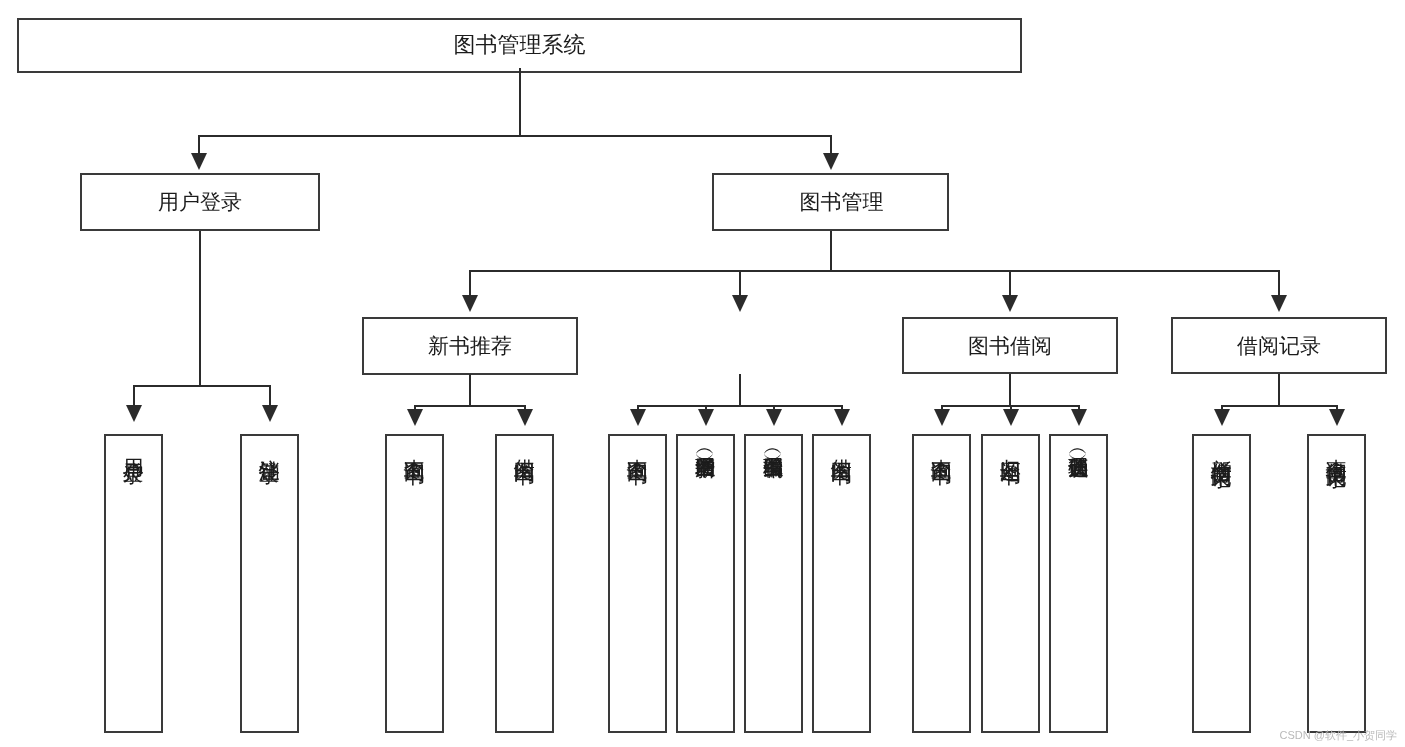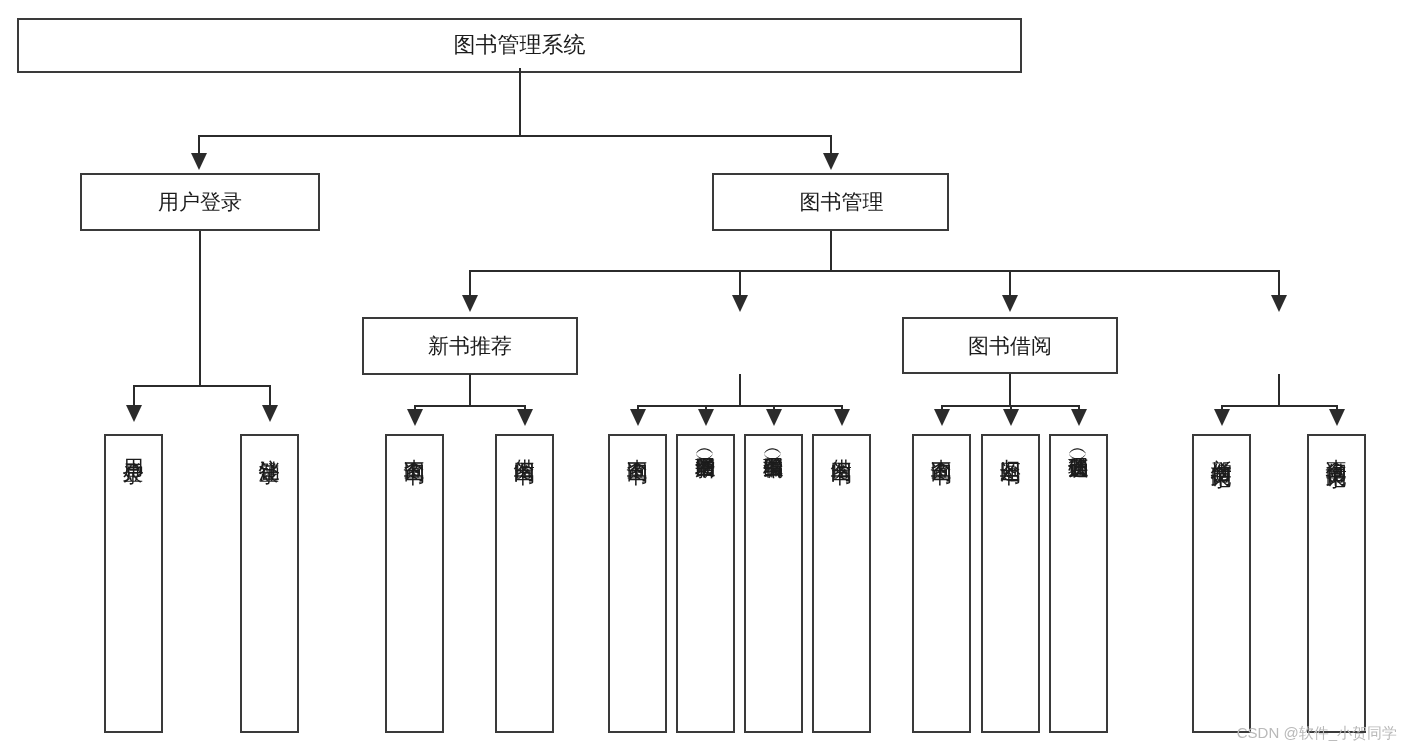--- a/index.html
+++ b/index.html
@@ -62,21 +62,21 @@
     height: 0;
     border-left: 8px solid transparent;
     border-right: 8px solid transparent;
     border-top: 17px solid #2b2b2b;
   }
   
   #watermark {
     position: absolute;
     right: 8px;
     bottom: 4px;
-    font-size: 15px;
+    font-size: 11px;
     color: #b9b9b9;
     font-family: "Liberation Sans", "DejaVu Sans", sans-serif;
     white-space: nowrap;
     user-select: none;
   }
 </style>
 </head>
 <body>
 
 <div id="canvas">
@@ -117,20 +117,21 @@
   <div class="arrow" style="left:1002px; top:295px;"></div>
 
   <div class="line-v" style="left:1278px; top:270px; height:27px;"></div>
   <div class="arrow" style="left:1271px; top:295px;"></div>
 
   <div class="node level2" style="left:362px; top:317px; width:216px; height:58px;">新书推荐</div>
 
 
   <div class="node level2" style="left:902px; top:317px; width:216px; height:57px;">图书借阅</div>
 
+  <div class="node level2" style="left:1171px; top:317px; width:216px; height:57px;">借阅记录</div>
 
   <div class="line-v" style="left:469px; top:374px; height:31px;"></div>
   <div class="line-h" style="left:414px; top:405px; width:110px;"></div>
   <div class="line-v" style="left:414px; top:405px; height:10px;"></div>
   <div class="arrow" style="left:407px; top:409px;"></div>
   <div class="line-v" style="left:524px; top:405px; height:10px;"></div>
   <div class="arrow" style="left:517px; top:409px;"></div>
 
   <div class="line-v" style="left:739px; top:374px; height:31px;"></div>
   <div class="line-h" style="left:637px; top:405px; width:204px;"></div>

